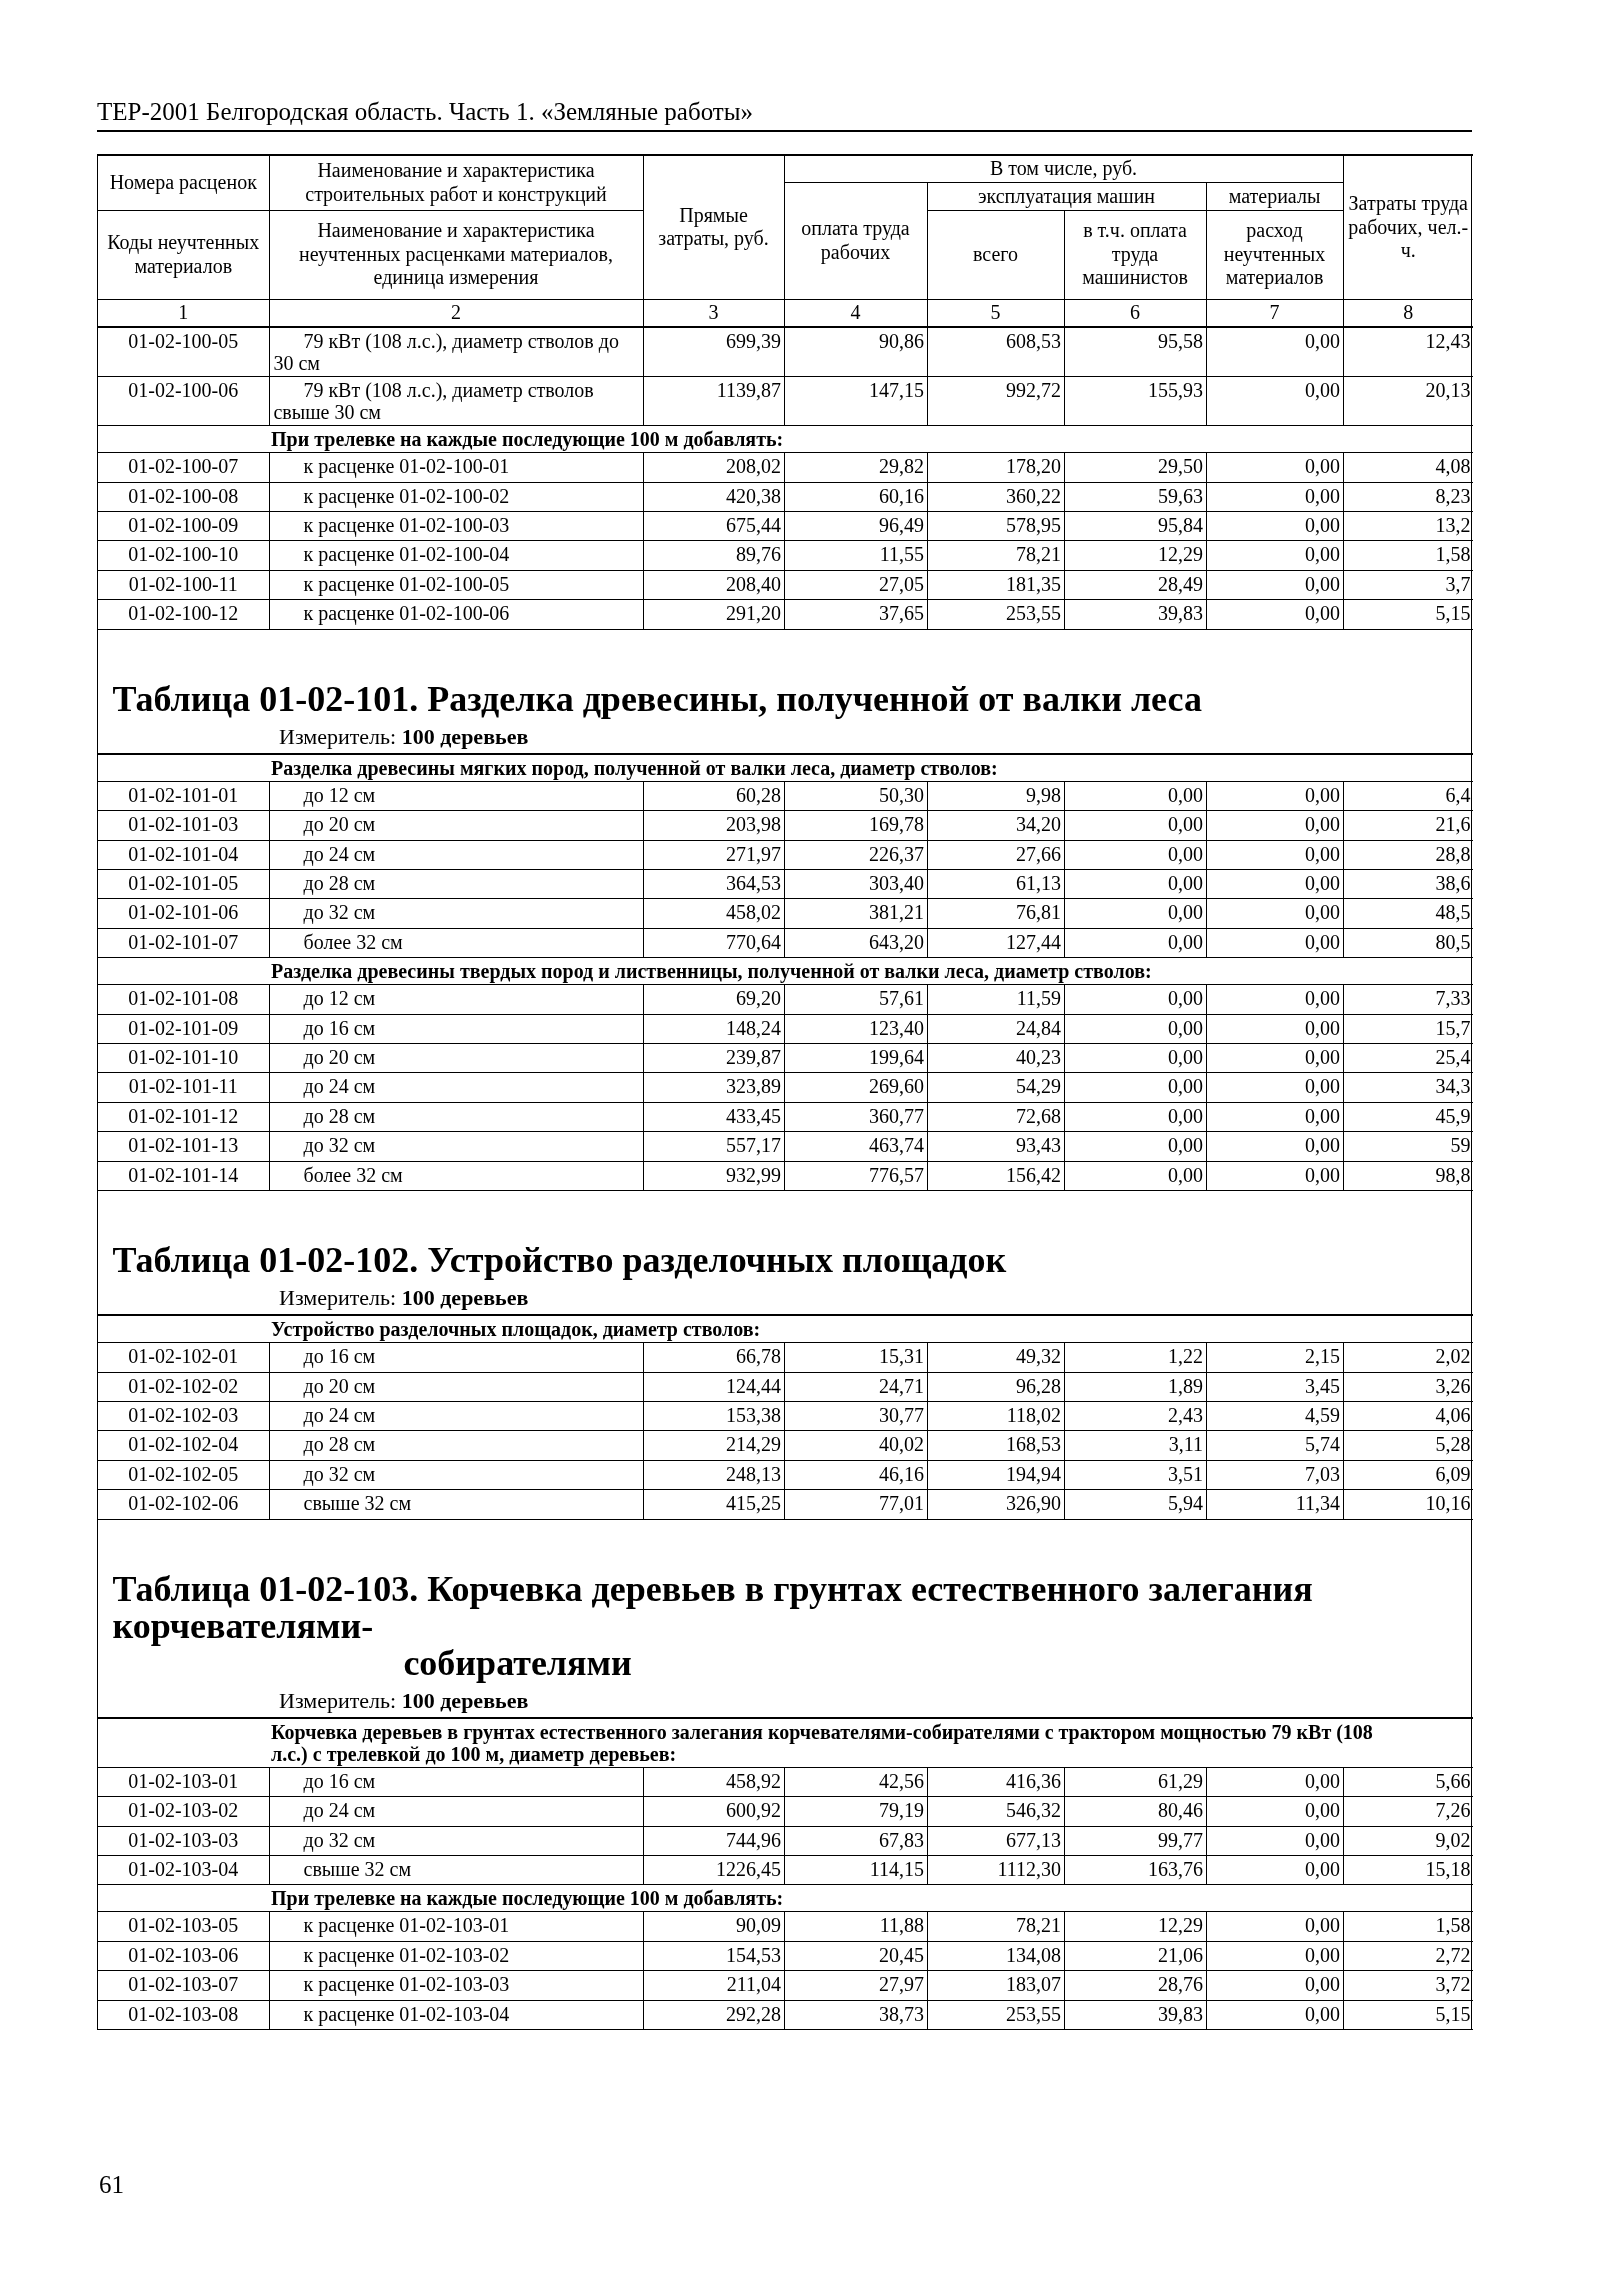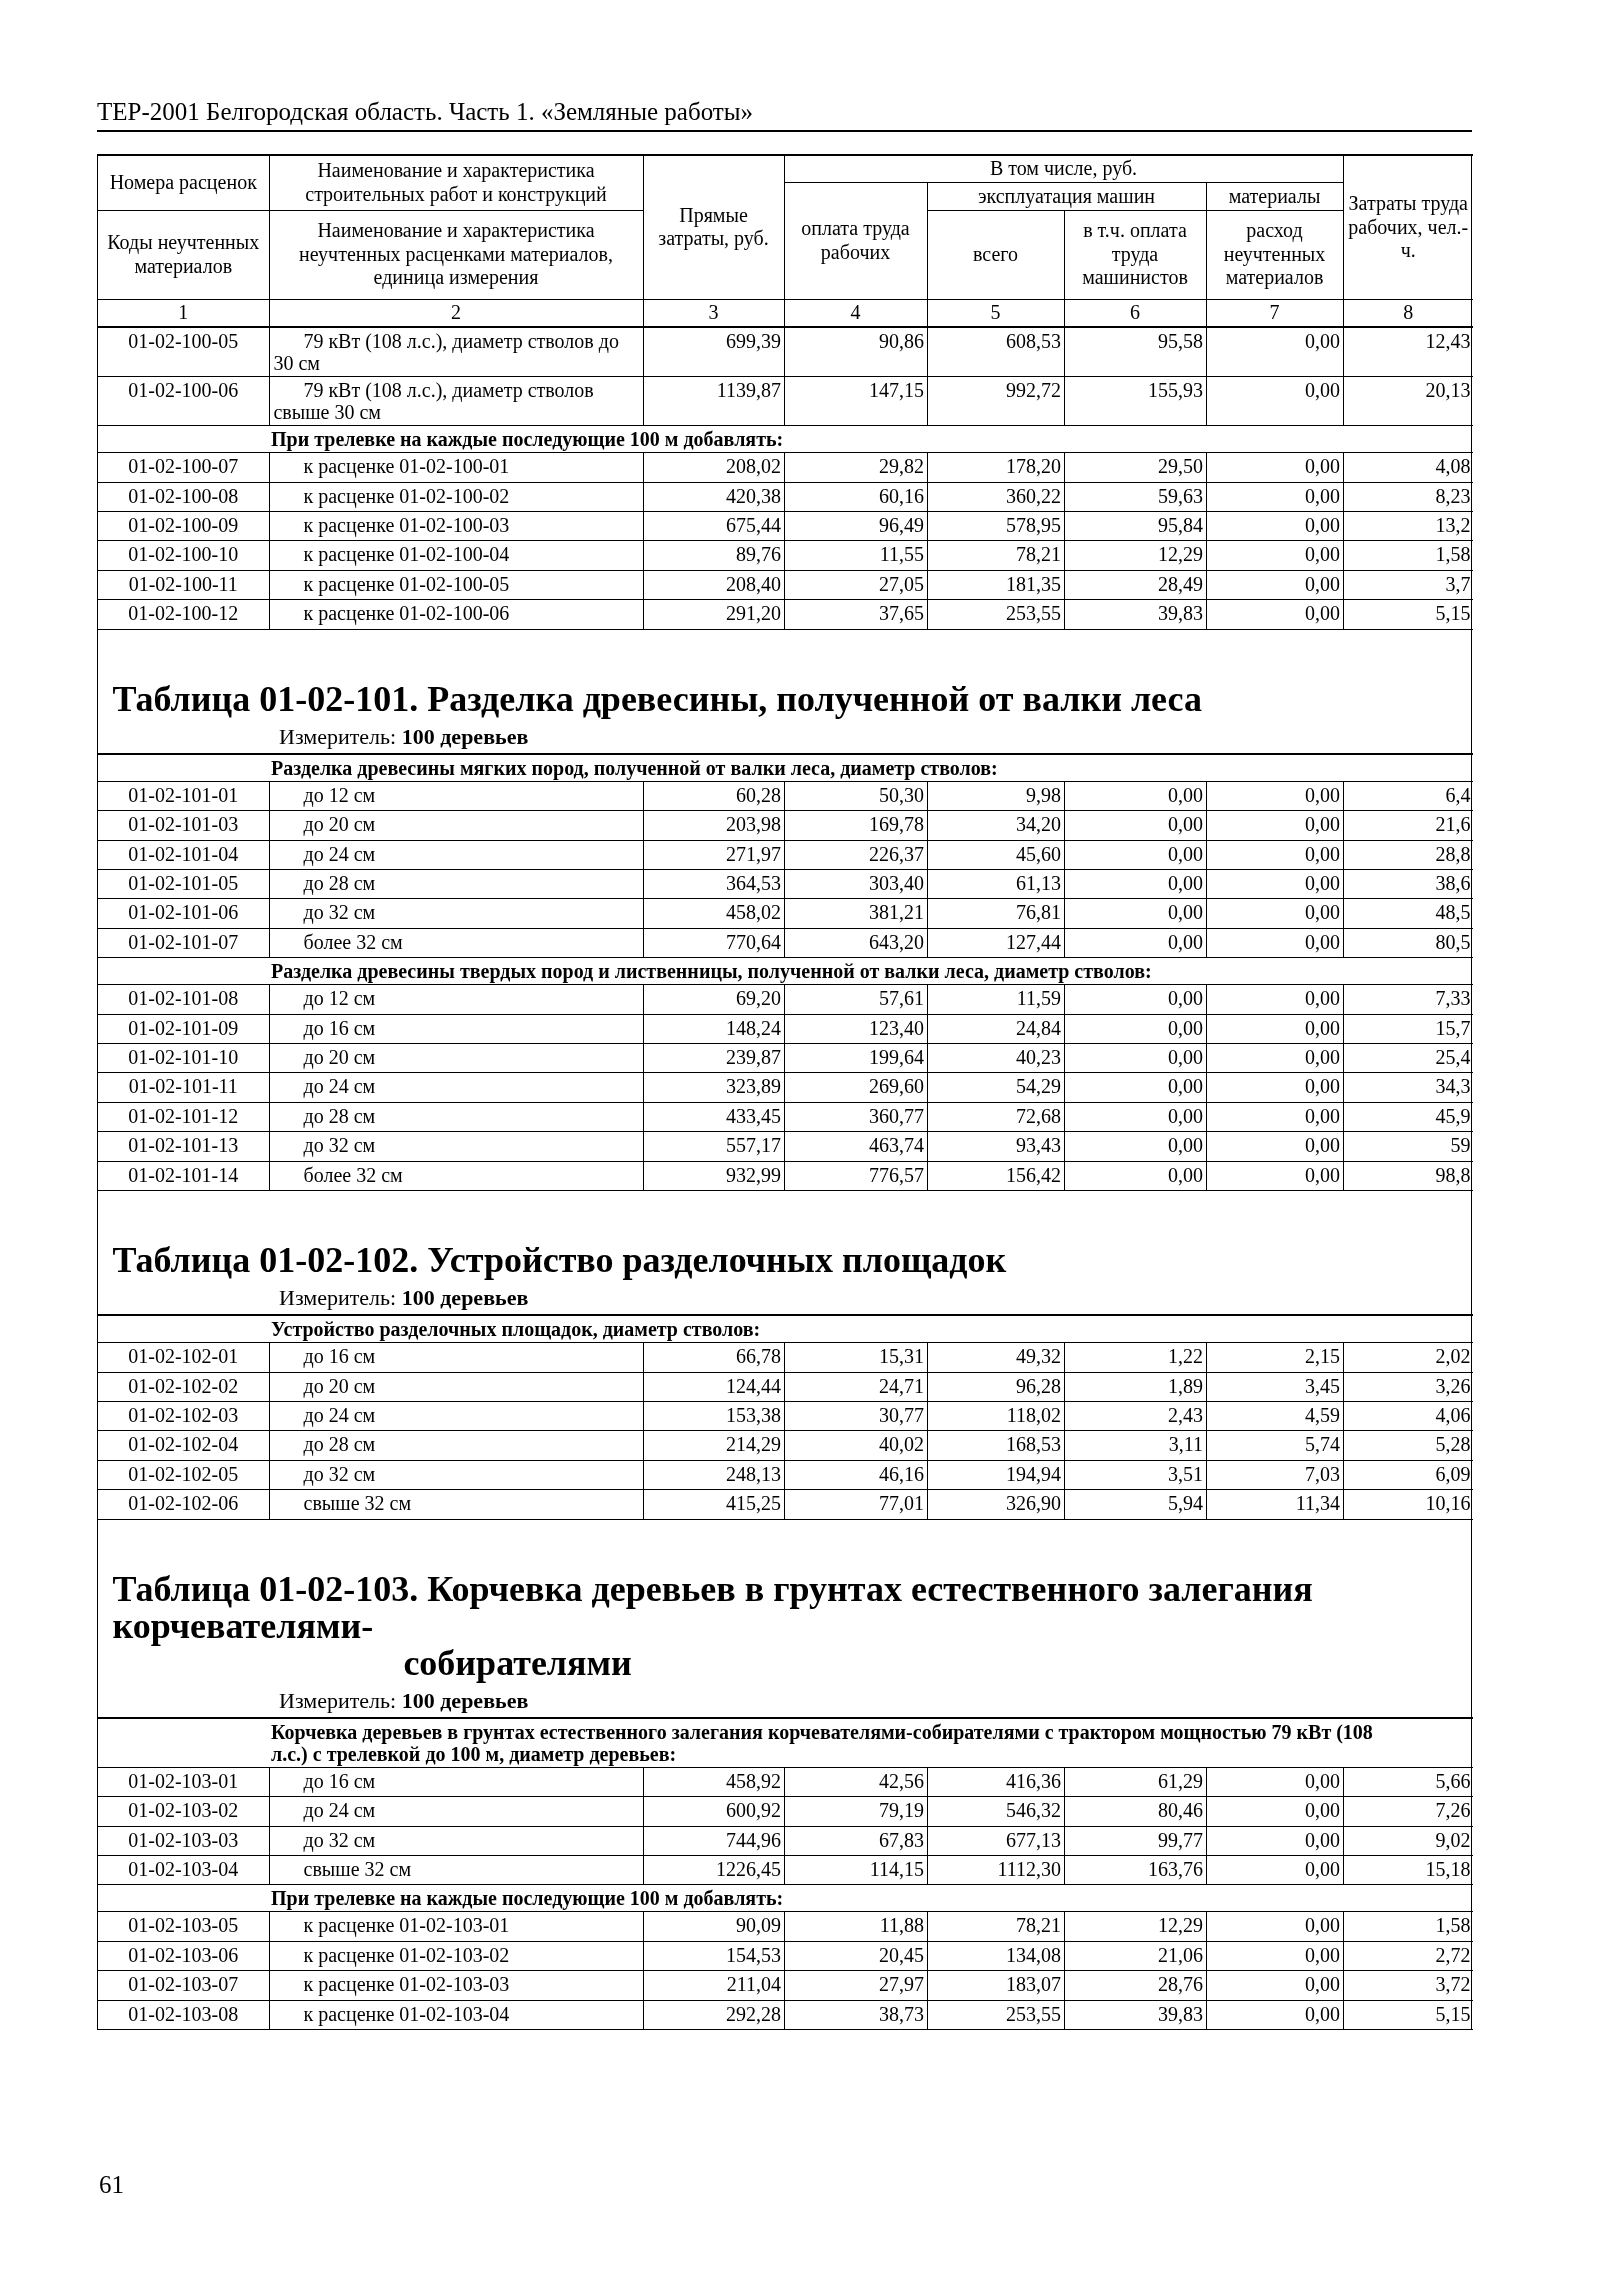--- a/index.html
+++ b/index.html
@@ -243,21 +243,21 @@
             <td class="num">34,20</td>
             <td class="num">0,00</td>
             <td class="num">0,00</td>
             <td class="num">21,6</td>
           </tr>
           <tr class="row">
             <td class="code">01-02-101-04</td>
             <td class="name">до 24 см</td>
             <td class="num">271,97</td>
             <td class="num">226,37</td>
-            <td class="num">45,60</td>
+            <td class="num">27,66</td>
             <td class="num">0,00</td>
             <td class="num">0,00</td>
             <td class="num">28,8</td>
           </tr>
           <tr class="row">
             <td class="code">01-02-101-05</td>
             <td class="name">до 28 см</td>
             <td class="num">364,53</td>
             <td class="num">303,40</td>
             <td class="num">61,13</td>

